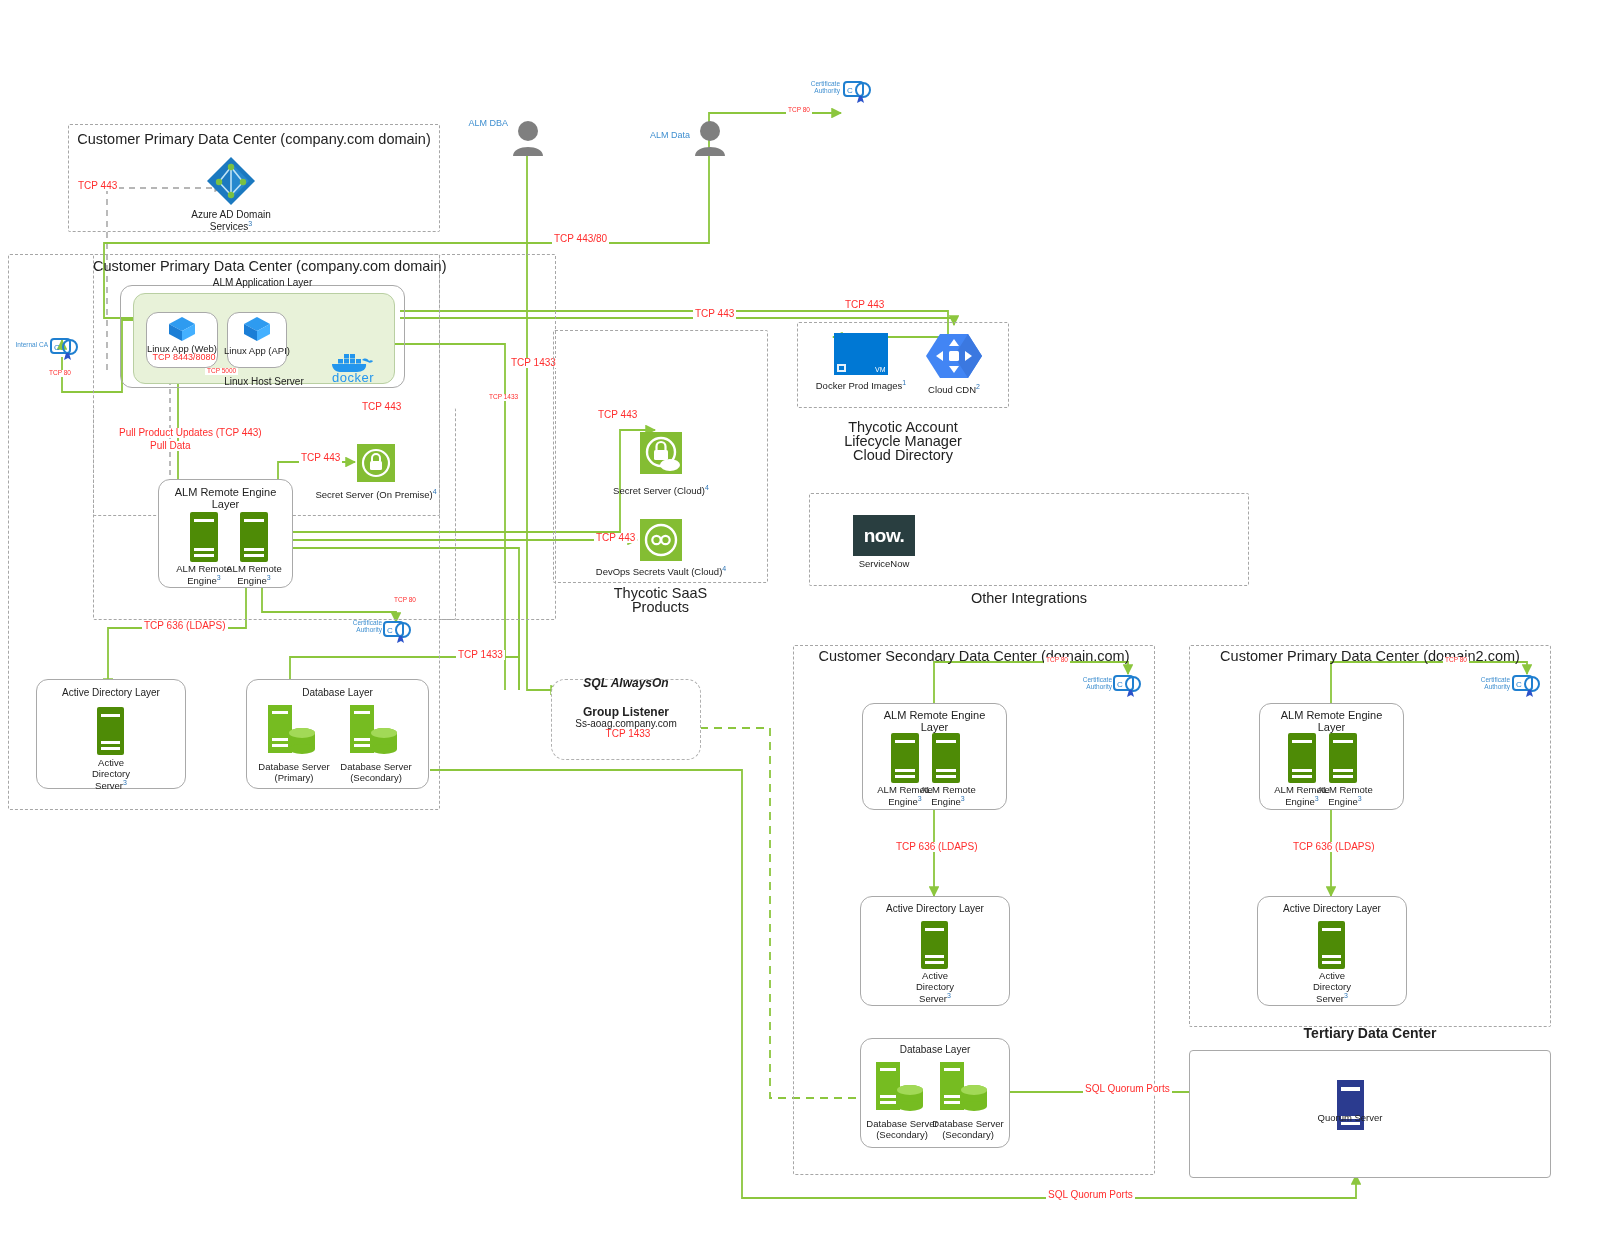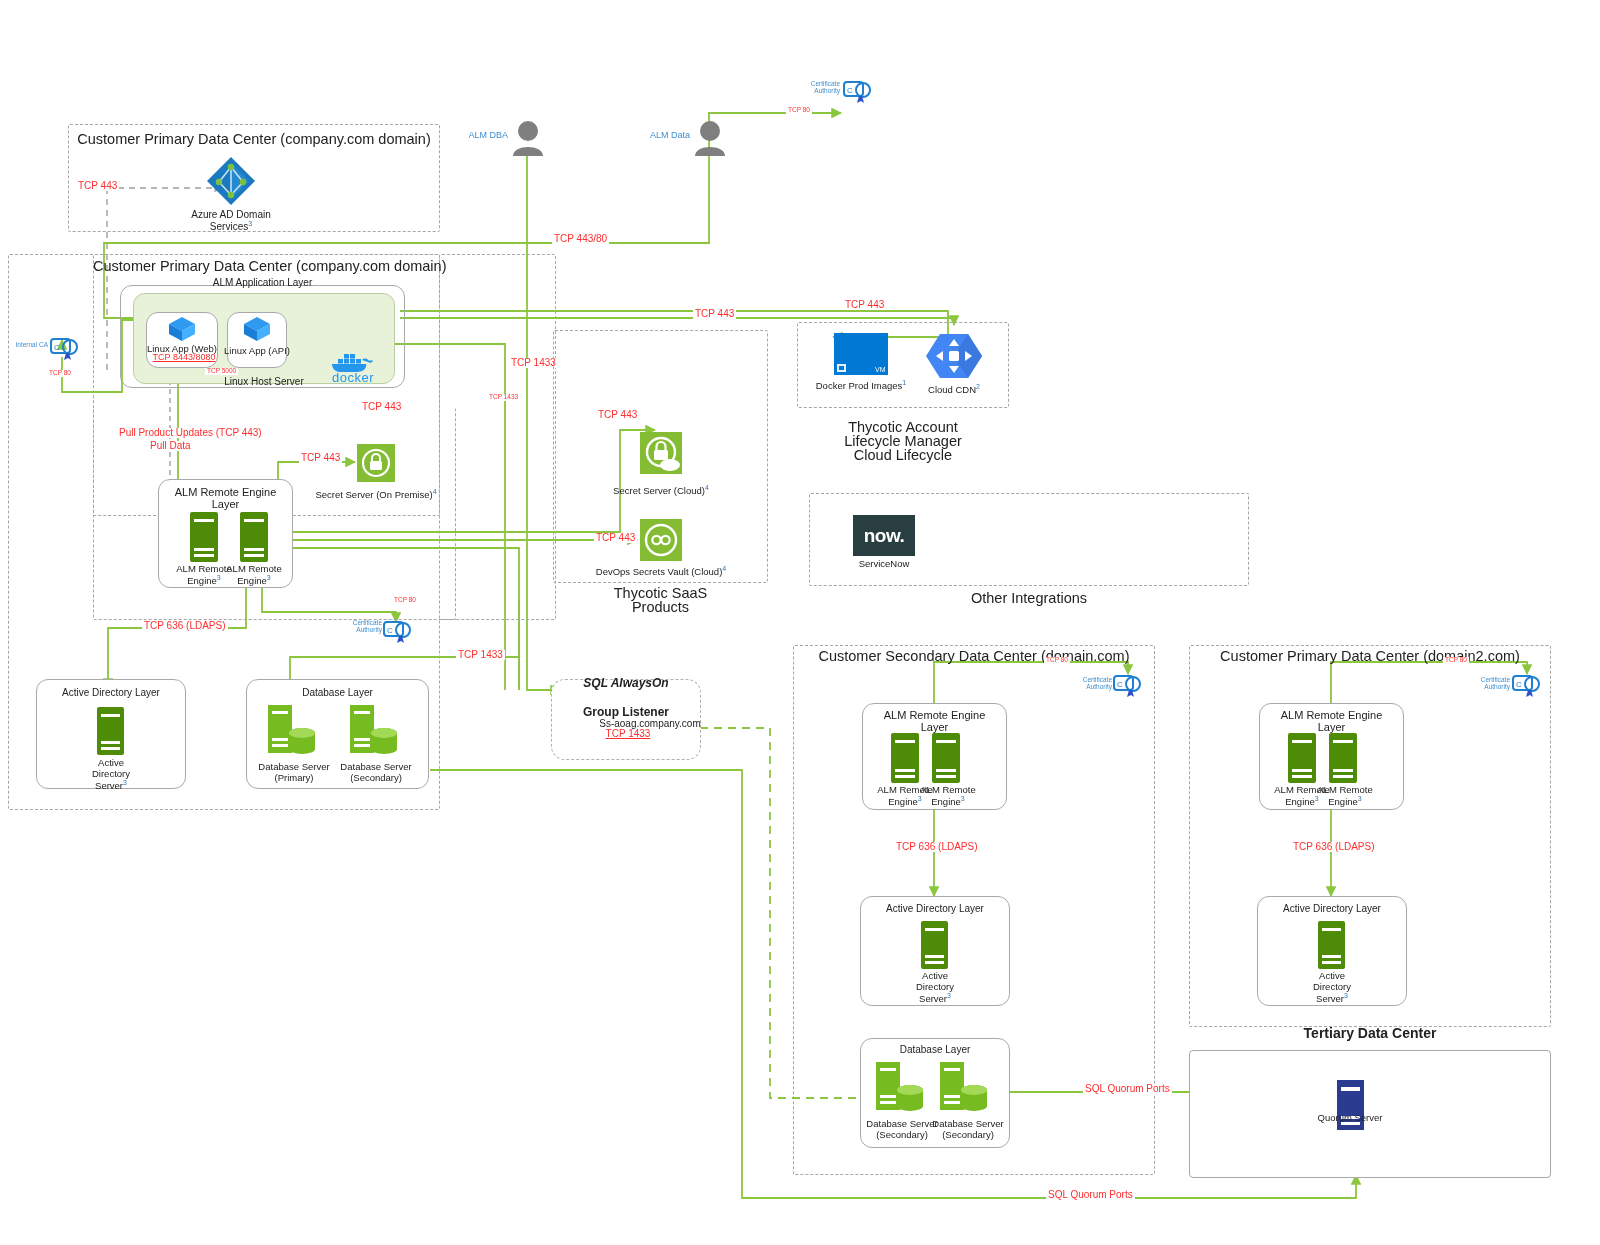--- a/index.html
+++ b/index.html
@@ -18,21 +18,21 @@
 
   .lbl{position:absolute;text-align:center;color:#222;font-size:9.5px;line-height:1.18;white-space:nowrap;}
   .lbl.l10{font-size:10px;}
   .lbl.l11{font-size:11px;}
   .lbl.l12{font-size:12px;}
   .sup{color:#2e75b6;font-size:7px;vertical-align:super;}
 
   .port{position:absolute;color:#ff2d2d;font-size:9px;white-space:nowrap;background:#fff;padding:0 2px;line-height:1;}
   .port.tiny{font-size:6.5px;}
   .port.l10{font-size:10px;}
-  .port.nb{background:transparent;text-decoration:underline;}
+  .port.nb{background:transparent;}
 
   .blue-lbl{position:absolute;color:#3f8fd0;font-size:9px;white-space:nowrap;text-align:right;line-height:1.15;}
 
   
   .ico{position:absolute;}
   .srv{position:absolute;background:#4e8b06;border-radius:2px;}
   .srv .bar{position:absolute;background:#fff;height:3px;left:14%;right:14%;}
   .user-ico{position:absolute;}
   .lockbox{position:absolute;background:#84bd33;border-radius:2px;display:flex;align-items:center;justify-content:center;}
   .nowbox{position:absolute;background:#293e40;display:flex;align-items:center;justify-content:center;color:#fff;font-weight:bold;}
@@ -189,21 +189,21 @@
   <div class="lbl l10" style="left:171px;top:209px;width:120px;">Azure AD Domain</div>
   <div class="lbl l10" style="left:171px;top:220px;width:120px;"><span>Services</span><span class="sup">3</span></div>
   <div class="port l10" style="left:76px;top:181px;">TCP 443</div>
 
   <div class="user-ico" style="left:512px;top:120px;width:32px;height:36px;">
     <svg viewBox="0 0 32 36" width="32" height="36">
         <circle cx="16" cy="11" r="10" fill="#7f7f7f"></circle>
         <path d="M1,36 C1,24 31,24 31,36 Z" fill="#7f7f7f"></path>
       </svg>
   </div>
-  <div class="blue-lbl" style="left:440px;top:130px;width:68px;">ALM DBA</div>
+  <div class="blue-lbl" style="left:440px;top:118px;width:68px;">ALM DBA</div>
 
   <div class="user-ico" style="left:694px;top:120px;width:32px;height:36px;">
     <svg viewBox="0 0 32 36" width="32" height="36">
         <circle cx="16" cy="11" r="10" fill="#7f7f7f"></circle>
         <path d="M1,36 C1,24 31,24 31,36 Z" fill="#7f7f7f"></path>
       </svg>
   </div>
   <div class="blue-lbl" style="left:620px;top:130px;width:70px;">ALM Data</div>
   <div class="port tiny" style="left:786px;top:107px;">TCP 80</div>
   <div class="port l10" style="left:552px;top:234px;">TCP 443/80</div>
@@ -344,21 +344,21 @@
     <span>(Secondary)</span>
   </div>
   <div class="port l10" style="left:456px;top:650px;">TCP 1433</div>
 
   <div class="port l10" style="left:509px;top:358px;">TCP 1433</div>
   <div class="port tiny" style="left:487px;top:394px;">TCP 1433</div>
 
   <div class="rbox dashg" style="left:551px;top:679px;width:150px;height:81px;background:#fff;"></div>
   <div class="lbl l12" style="left:551px;top:676px;width:150px;font-weight:bold;font-style:italic;">SQL AlwaysOn</div>
   <div class="lbl l12" style="left:551px;top:705px;width:150px;font-weight:bold;">Group Listener</div>
-  <div class="lbl l10" style="left:551px;top:718px;width:150px;margin-left:24px;">Ss-aoag.company.com</div>
+  <div class="lbl l10" style="left:551px;top:718px;width:150px;">Ss-aoag.company.com</div>
   <div class="port l10 nb" style="left:551px;top:729px;width:150px;text-align:center;">TCP 1433</div>
 
   <div class="zone" style="left:553px;top:330px;width:215px;height:253px;"></div>
   <div class="zone-title big" style="left:553px;top:585px;width:215px;">Thycotic SaaS</div>
   <div class="zone-title big" style="left:553px;top:599px;width:215px;">Products</div>
 
   <div class="lockbox" style="left:640px;top:432px;width:42px;height:42px;">
     <svg viewBox="0 0 42 42" width="42" height="42">
       <rect width="42" height="42" fill="#84bd33"></rect>
       <circle cx="21" cy="20" r="14" fill="none" stroke="#fff" stroke-width="2.4"></circle>
@@ -383,21 +383,21 @@
     </svg>
   </div>
   <div class="lbl" style="left:586px;top:565px;width:150px;">
     <span>DevOps Secrets Vault (Cloud)</span><span class="sup">4</span>
   </div>
   <div class="port l10" style="left:594px;top:533px;">TCP 443</div>
 
   <div class="zone" style="left:797px;top:322px;width:212px;height:86px;"></div>
   <div class="zone-title big" style="left:797px;top:419px;width:212px;">Thycotic Account</div>
   <div class="zone-title big" style="left:797px;top:433px;width:212px;">Lifecycle Manager</div>
-  <div class="zone-title big" style="left:797px;top:447px;width:212px;">Cloud Lifecycle</div>
+  <div class="zone-title big" style="left:797px;top:447px;width:212px;">Cloud Directory</div>
   <div class="port l10" style="left:843px;top:300px;">TCP 443</div>
   <div class="port l10" style="left:693px;top:309px;">TCP 443</div>
 
   <div class="vmbox" style="left:834px;top:333px;width:54px;height:42px;">
     <svg viewBox="0 0 54 42" width="54" height="42">
       <rect width="54" height="42" fill="#0078d4"></rect>
       <rect x="3" y="31" width="9" height="8" fill="#fff" opacity="0.9"></rect>
       <rect x="5" y="33" width="5" height="4" fill="#0078d4"></rect>
       <text x="41" y="39" font-family="Liberation Sans, sans-serif" font-size="7" fill="#fff">VM</text>
     </svg>

